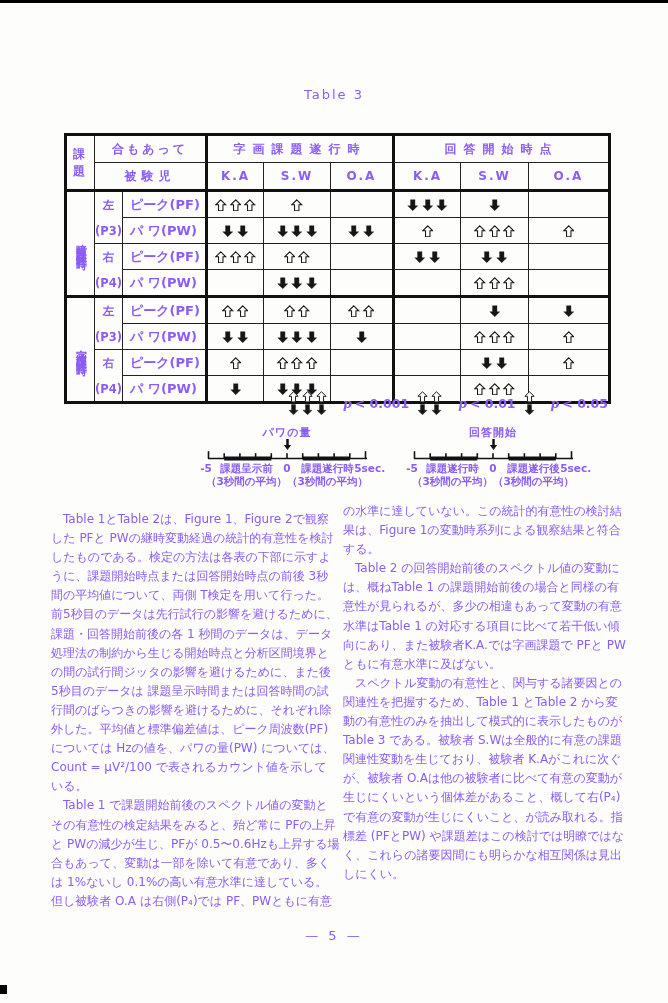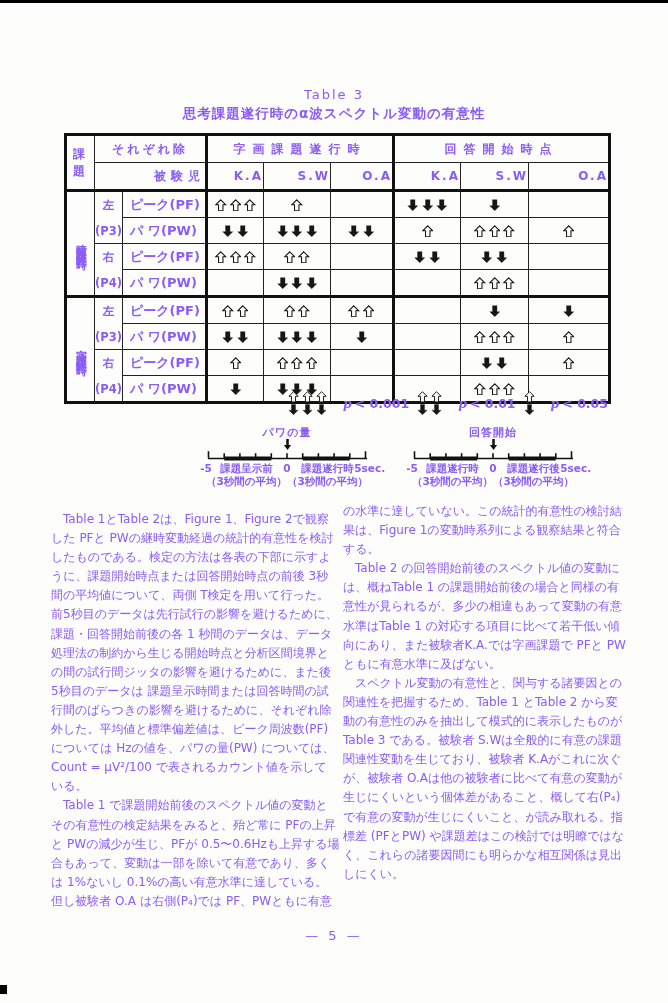--- a/index.html
+++ b/index.html
@@ -13,21 +13,21 @@
   .caption-ja{position:absolute;top:105px;left:0;width:100%;text-align:center;
               font-size:13.5px;font-weight:bold;letter-spacing:1px;}
 
   table.t3{position:absolute;left:64px;top:133px;border-collapse:collapse;table-layout:fixed;
            font-size:12px;font-weight:bold;border:3px solid #111;}
   .t3 th,.t3 td{border:1.4px solid #222;padding:0;text-align:center;font-weight:bold;
                 overflow:hidden;}
   .t3 thead th{height:26px;font-size:12px;}
   .t3 tbody td{height:25px;}
   .thickL{border-left:3px solid #111 !important;}
-  .t3 thead tr.h2 th{border-bottom:3px solid #111;text-align:right;}
+  .t3 thead tr.h2 th{border-bottom:3px solid #111;}
   .t3 tr.sec-start td{border-top:3px solid #111;}
   .hsp{letter-spacing:7px;}
   .hsp2{letter-spacing:3px;}
   .hsp3{letter-spacing:5px;}
   .subj{letter-spacing:2px;}
   .measure-cell{text-align:left !important;padding-left:7px !important;font-size:13px;}
   .side-wrap{display:flex;flex-direction:column;justify-content:space-around;
              height:100%;font-size:11.5px;}
   .vlabel{writing-mode:vertical-rl;text-orientation:upright;margin:0 auto;
           font-size:11px;letter-spacing:2.5px;line-height:1.1;}
@@ -59,38 +59,37 @@
           font-size:13px;letter-spacing:3px;}
 </style>
 </head>
 <body>
 
 <div class="page">
   <div class="scan-top"></div>
   <div class="scan-corner"></div>
 
   <div class="caption-en">Table 3</div>
-  <div class="caption-ja">思考課題遂行時のα波スペクトル変動の有意性</div>
 
   <table class="t3">
     <colgroup>
       <col style="width:29px">
         <col style="width:26px">
         <col style="width:84px">
       <col style="width:57px">
         <col style="width:67px">
         <col style="width:63px">
       <col style="width:67px">
         <col style="width:68px">
         <col style="width:81px">
     </colgroup>
     <thead>
       <tr>
         <th rowspan="2" class="hsp2">課題</th>
-        <th colspan="2" class="hsp2">それぞれ除</th>
+        <th colspan="2" class="hsp2">合もあって</th>
         <th colspan="3" class="thickL hsp">字画課題遂行時</th>
         <th colspan="3" class="thickL hsp">回答開始時点</th>
       </tr>
       <tr class="h2">
         <th colspan="2" class="hsp3">被験児</th>
         <th class="thickL subj">K.A</th>
         <th class="subj">S.W</th>
         <th class="subj">O.A</th>
         <th class="thickL subj">K.A</th>
         <th class="subj">S.W</th>

